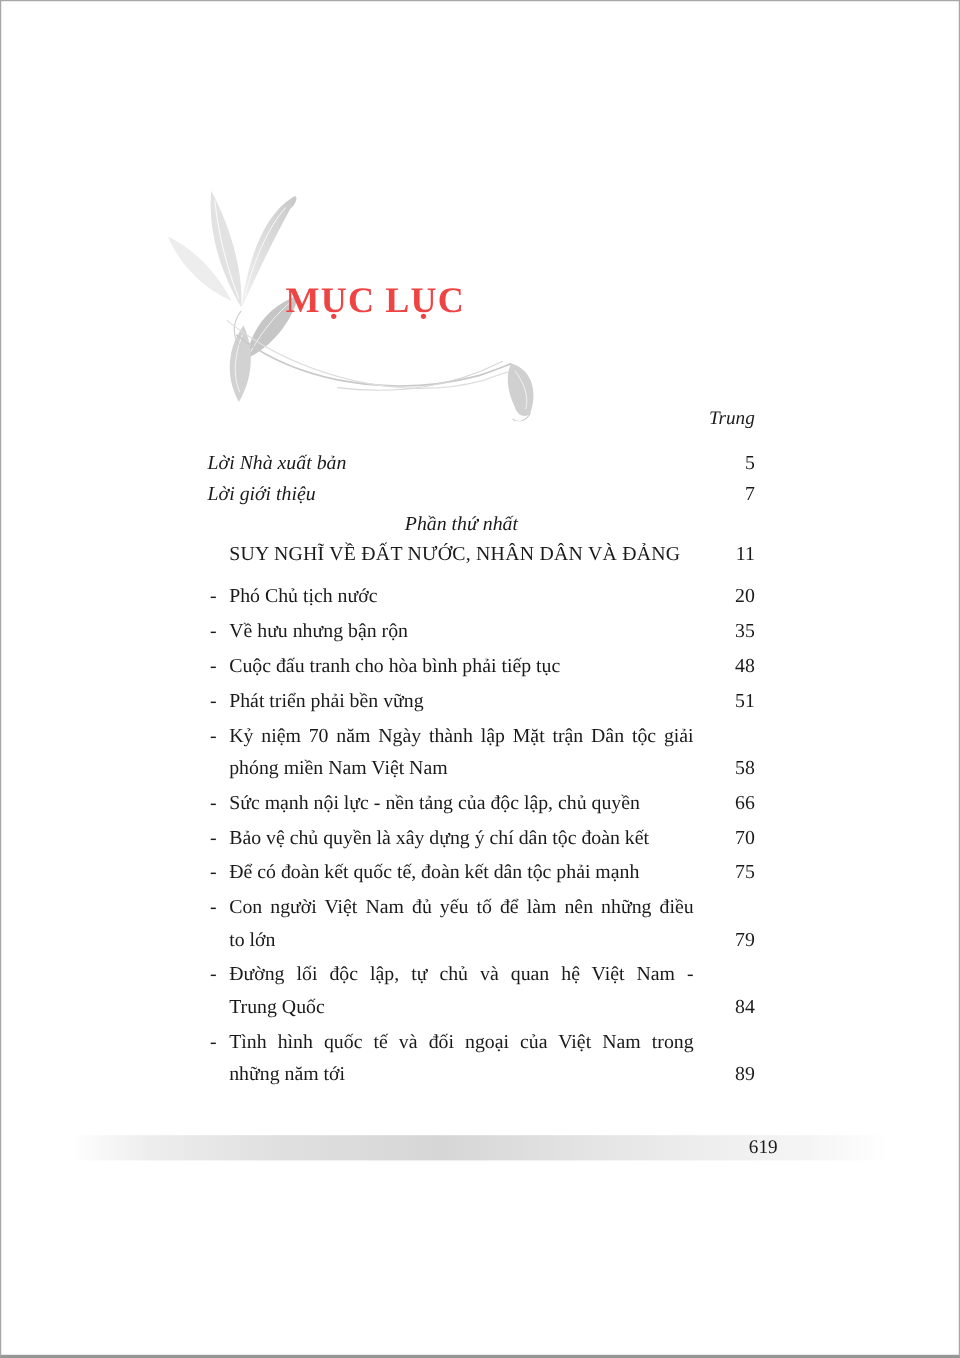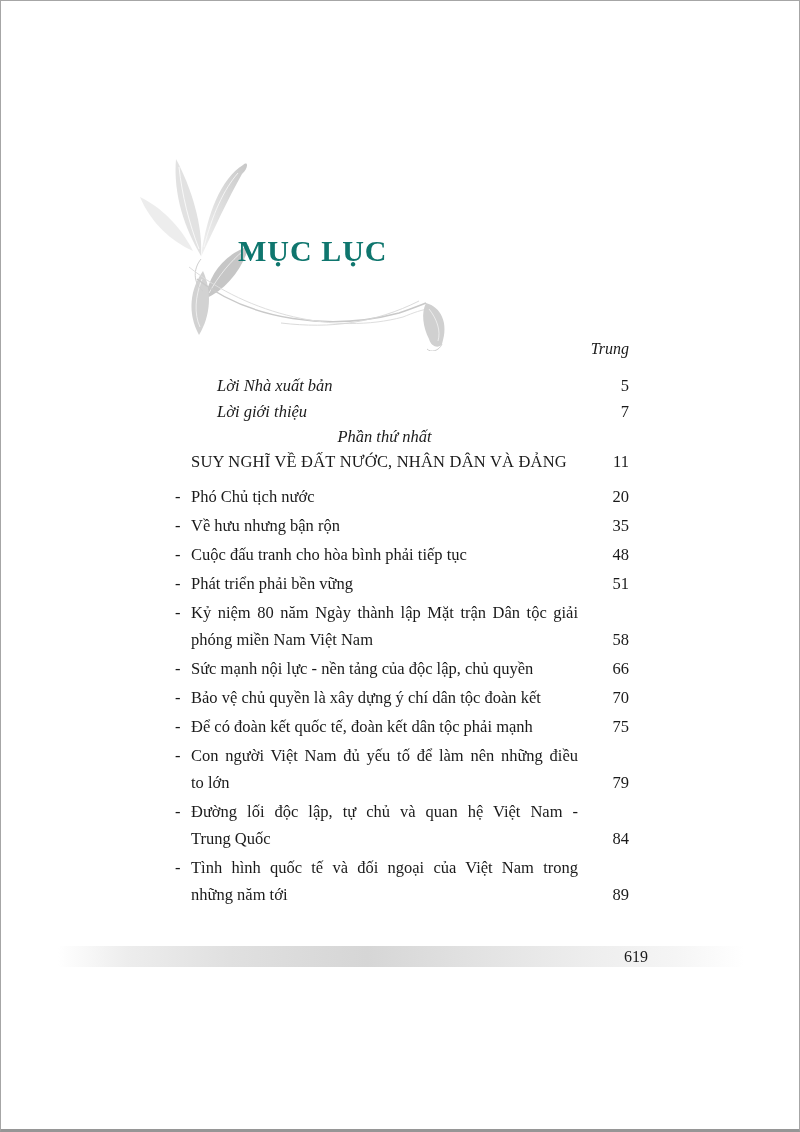--- a/index.html
+++ b/index.html
@@ -31,21 +31,21 @@
 
   
   .page-title {
     position: absolute;
     left: 237px;
     top: 233px;
     font-size: 30px;
     line-height: 34px;
     font-weight: bold;
     letter-spacing: 1px;
-    color: #0f766e;
+    color: #ef4444;
     white-space: nowrap;
   }
 
   
   .toc-col {
     position: absolute;
     left: 172px;
     top: 336px;
     width: 456px;
     font-size: 16.5px;
@@ -56,21 +56,20 @@
     font-style: italic;
     font-size: 16px;
     line-height: 24px;
     height: 24px;
   }
 
   .front-matter { margin-top: 12px; }
   .front-row {
     position: relative;
     line-height: 26px;
-    margin-left: 44px;
   }
   .front-label { font-style: italic; }
 
   .part-block { }
   .part-kicker {
     margin-left: 18px;
     width: 387px;
     text-align: center;
     font-style: italic;
     line-height: 24px;
@@ -233,21 +232,21 @@
         <span class="dash">-</span>
         <div class="entry-lines">
             <div class="line">Phát triển phải bền vững</div>
           </div>
         <span class="pagenum pn-top">51</span>
       </div>
 
       <div class="toc-row">
         <span class="dash">-</span>
         <div class="entry-lines">
-          <div class="line justify">Kỷ niệm 80 năm Ngày thành lập Mặt trận Dân tộc giải</div>
+          <div class="line justify">Kỷ niệm 70 năm Ngày thành lập Mặt trận Dân tộc giải</div>
           <div class="line">phóng miền Nam Việt Nam</div>
         </div>
         <span class="pagenum pn-bottom">58</span>
       </div>
 
       <div class="toc-row">
         <span class="dash">-</span>
         <div class="entry-lines">
             <div class="line">Sức mạnh nội lực - nền tảng của độc lập, chủ quyền</div>
           </div>

